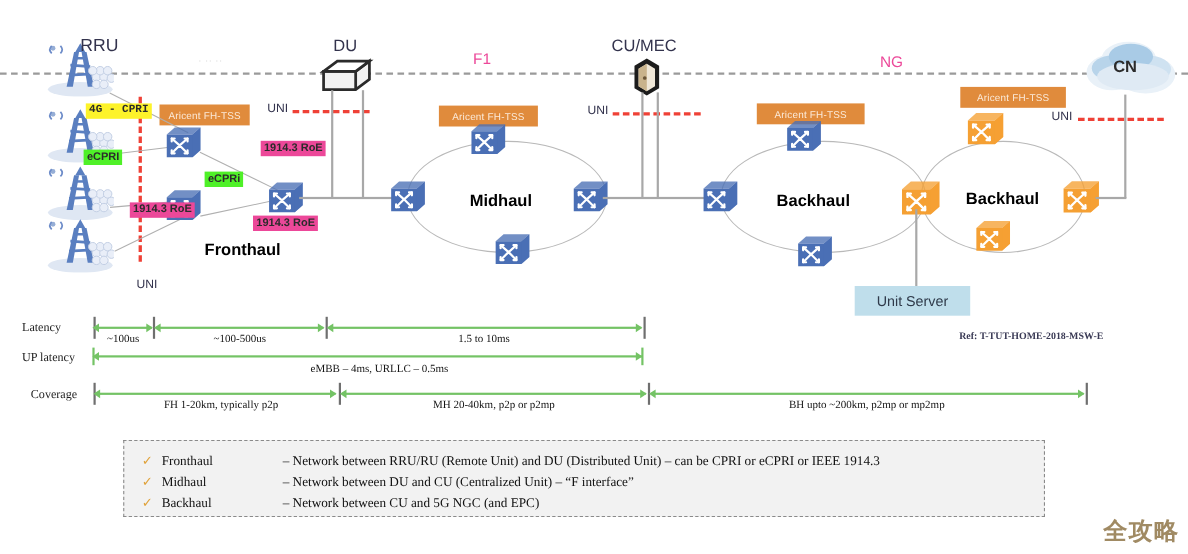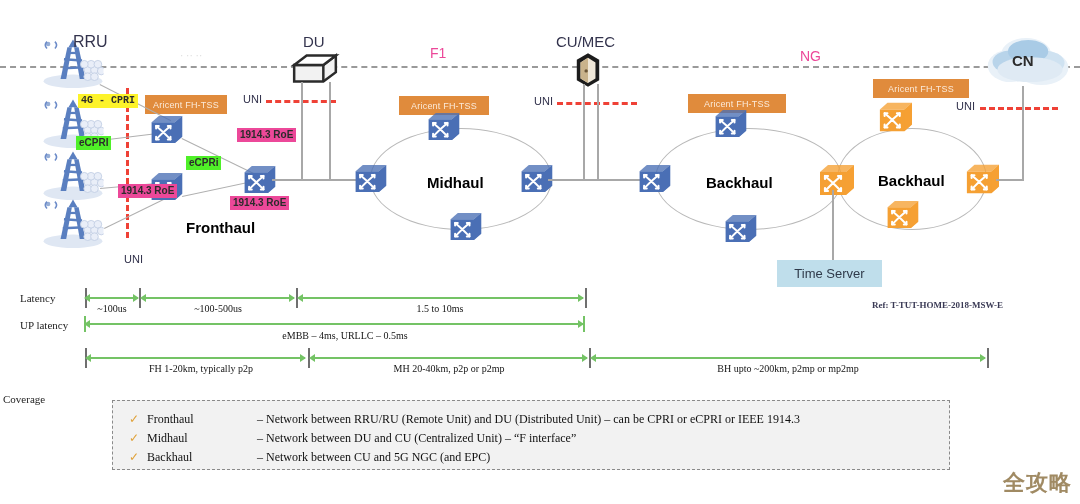--- a/index.html
+++ b/index.html
@@ -277,21 +277,21 @@
   </svg>
 <svg class="icon" style="left:963px;top:162px;width:38px;height:34px;color:#f5a033;" viewBox="0 0 40 36">
     <use href="#sw"></use>
   </svg>
 <div class="region" style="left:878px;top:172px;">Backhaul</div>
 
 <div class="wire v" style="left:1022px;top:86px;height:94px;"></div>
 <div class="wire h" style="left:996px;top:179px;width:28px;"></div>
 
 <div class="wire v" style="left:832px;top:190px;height:72px;"></div>
-<div class="timeserver" style="left:777px;top:260px;width:105px;height:27px;">Time Server</div>
+<div class="timeserver" style="left:777px;top:260px;width:105px;height:27px;">Unit Server</div>
 
 <div class="ref" style="left:872px;top:300px;">Ref: T-TUT-HOME-2018-MSW-E</div>
 
 <div class="metric-label" style="left:20px;top:292px;">Latency</div>
 <div class="gtick" style="left:85px;top:288px;height:20px;"></div>
 <div class="gtick" style="left:139px;top:288px;height:20px;"></div>
 <div class="gtick" style="left:296px;top:288px;height:20px;"></div>
 <div class="gtick" style="left:585px;top:288px;height:20px;"></div>
 
 <div class="gbar" style="left:86px;top:297px;width:52px;"></div>
@@ -310,21 +310,21 @@
 <div class="bar-txt" style="left:380px;top:303px;width:120px;">1.5 to 10ms</div>
 
 <div class="metric-label" style="left:20px;top:319px;">UP latency</div>
 <div class="gcap" style="left:84px;top:316px;height:16px;"></div>
 <div class="gcap" style="left:583px;top:316px;height:16px;"></div>
 <div class="gbar" style="left:86px;top:323px;width:498px;"></div>
 <div class="arrowL" style="left:84px;top:320px;"></div>
 <div class="arrowR" style="left:578px;top:320px;"></div>
 <div class="bar-txt" style="left:255px;top:330px;width:180px;">eMBB – 4ms, URLLC – 0.5ms</div>
 
-<div class="metric-label" style="left:3px;top:353px;margin-top:40px;">Coverage</div>
+<div class="metric-label" style="left:28px;top:353px;">Coverage</div>
 <div class="gtick" style="left:85px;top:348px;height:20px;"></div>
 <div class="gtick" style="left:308px;top:348px;height:20px;"></div>
 <div class="gtick" style="left:589px;top:348px;height:20px;"></div>
 <div class="gtick" style="left:987px;top:348px;height:20px;"></div>
 
 <div class="gbar" style="left:87px;top:357px;width:218px;"></div>
 <div class="arrowL" style="left:85px;top:354px;"></div>
 <div class="arrowR" style="left:300px;top:354px;"></div>
 <div class="bar-txt" style="left:136px;top:363px;width:130px;">FH 1-20km, typically p2p</div>
 

